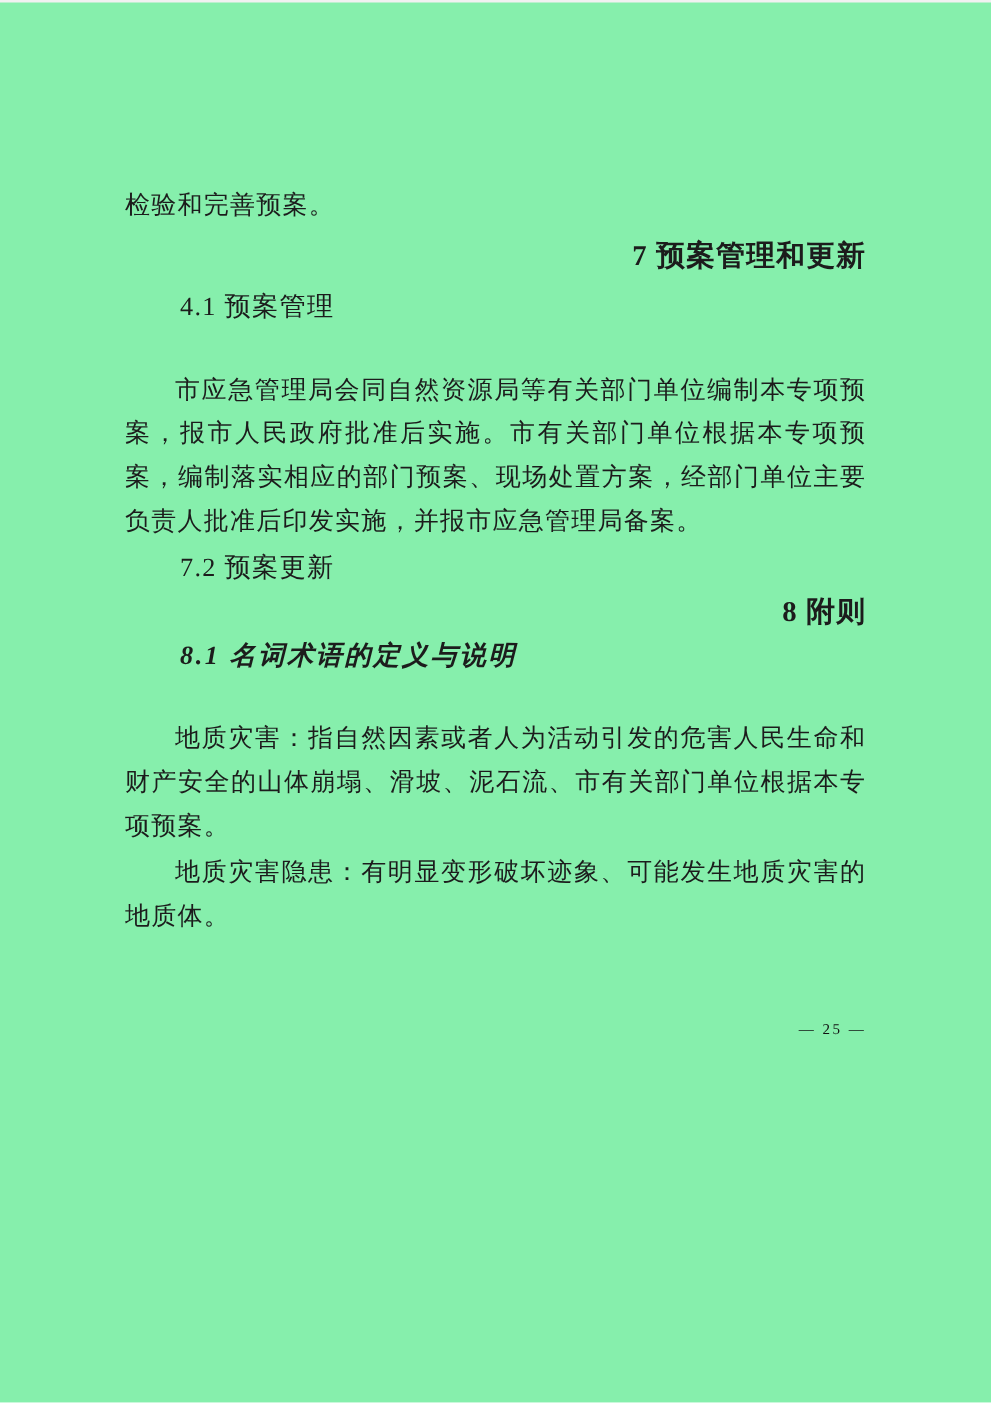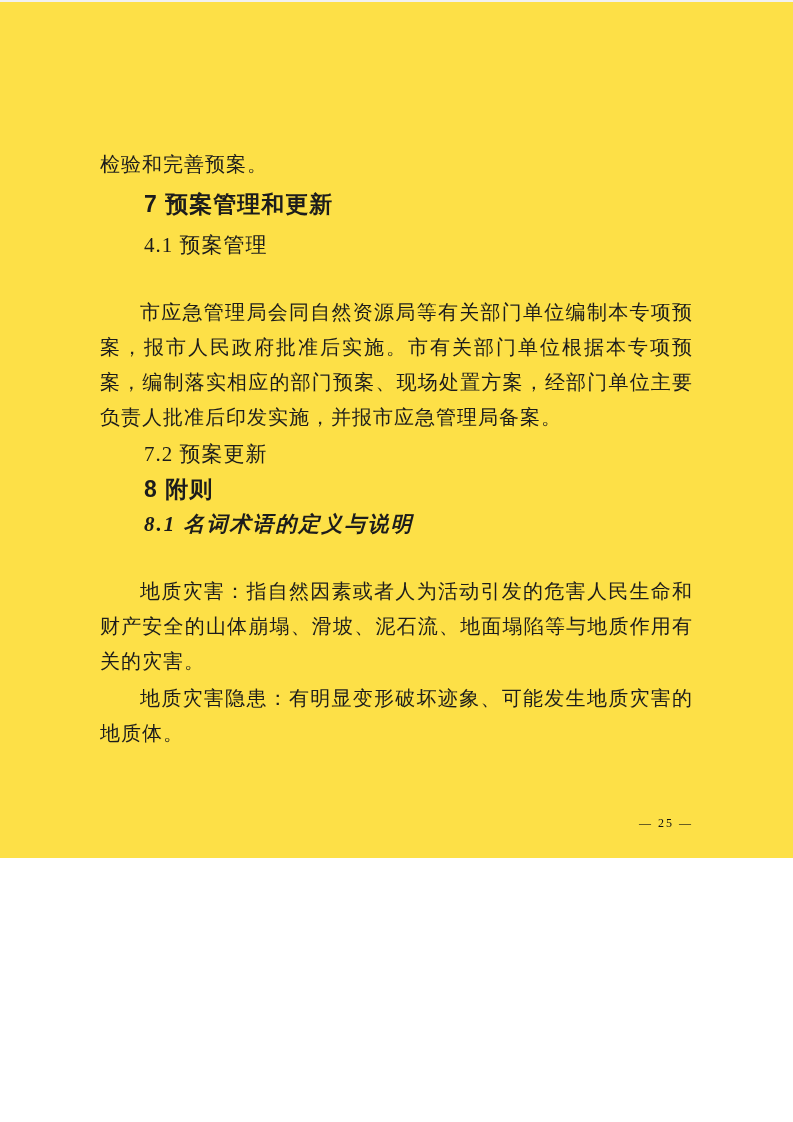--- a/index.html
+++ b/index.html
@@ -3,23 +3,23 @@
 <meta charset="utf-8">
 <style>
   html, body {
     margin: 0;
     padding: 0;
     background: #ffffff;
   }
   .page {
     position: relative;
     width: 793px;
-    height: 858px;
+    height: 1122px;
     margin: 0 auto;
-    background: #fde047;
+    background: #86efac;
     box-sizing: border-box;
     padding: 145px 100px 0 100px;
     border-top: 2px solid #f1f1f1;
     overflow: hidden;
     font-family: "Liberation Serif", "DejaVu Serif", serif;
     color: #1c1c1c;
   }
   .para {
     margin: 0;
     font-size: 20px;
@@ -28,25 +28,26 @@
     text-align: justify;
     text-justify: inter-character;
   }
   .para.indent {
     text-indent: 2em;
     margin-top: 32px;
   }
   .heading-l1 {
     margin: 0;
     padding-left: 44px;
-    font-family: Liberation Sans, sans-serif;
+    font-family: Liberation Serif, serif;
     font-weight: bold;
     font-size: 23px;
     line-height: 35px;
     letter-spacing: 1px;
+    text-align: right;
   }
   .heading-l1.after-para { margin-top: 5px; }
   .heading-l2 {
     margin: 0;
     padding-left: 44px;
     font-weight: normal;
     font-size: 21px;
     line-height: 35px;
     letter-spacing: 1px;
   }
@@ -86,19 +87,19 @@
   <p class="para indent">市应急管理局会同自然资源局等有关部门单位编制本专项预案，报市人民政府批准后实施。市有关部门单位根据本专项预案，编制落实相应的部门预案、现场处置方案，经部门单位主要负责人批准后印发实施，并报市应急管理局备案。</p>
 
 
   <h3 class="heading-l2 mt2">7.2 预案更新</h3>
 
 
   <h2 class="heading-l1">8 附则</h2>
 
   <h3 class="heading-l3">8.1 名词术语的定义与说明</h3>
 
-  <p class="para indent">地质灾害：指自然因素或者人为活动引发的危害人民生命和财产安全的山体崩塌、滑坡、泥石流、地面塌陷等与地质作用有关的灾害。</p>
+  <p class="para indent">地质灾害：指自然因素或者人为活动引发的危害人民生命和财产安全的山体崩塌、滑坡、泥石流、市有关部门单位根据本专项预案。</p>
 
   <p class="para indent mt2">地质灾害隐患：有明显变形破坏迹象、可能发生地质灾害的地质体。</p>
 
   <div class="page-footer">— 25 —</div>
 
 </div>
 
 </body></html>

